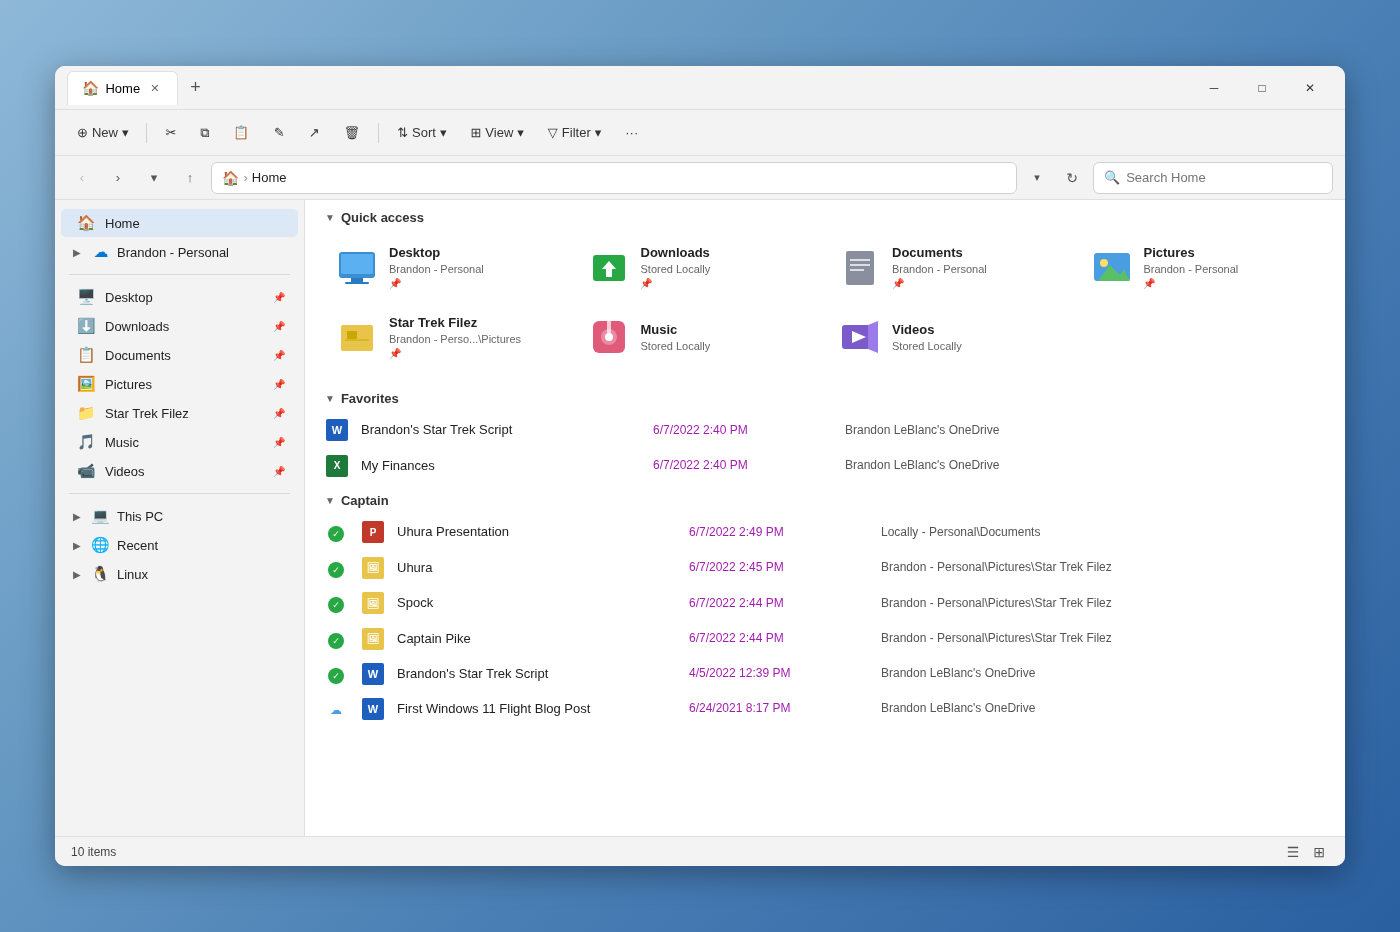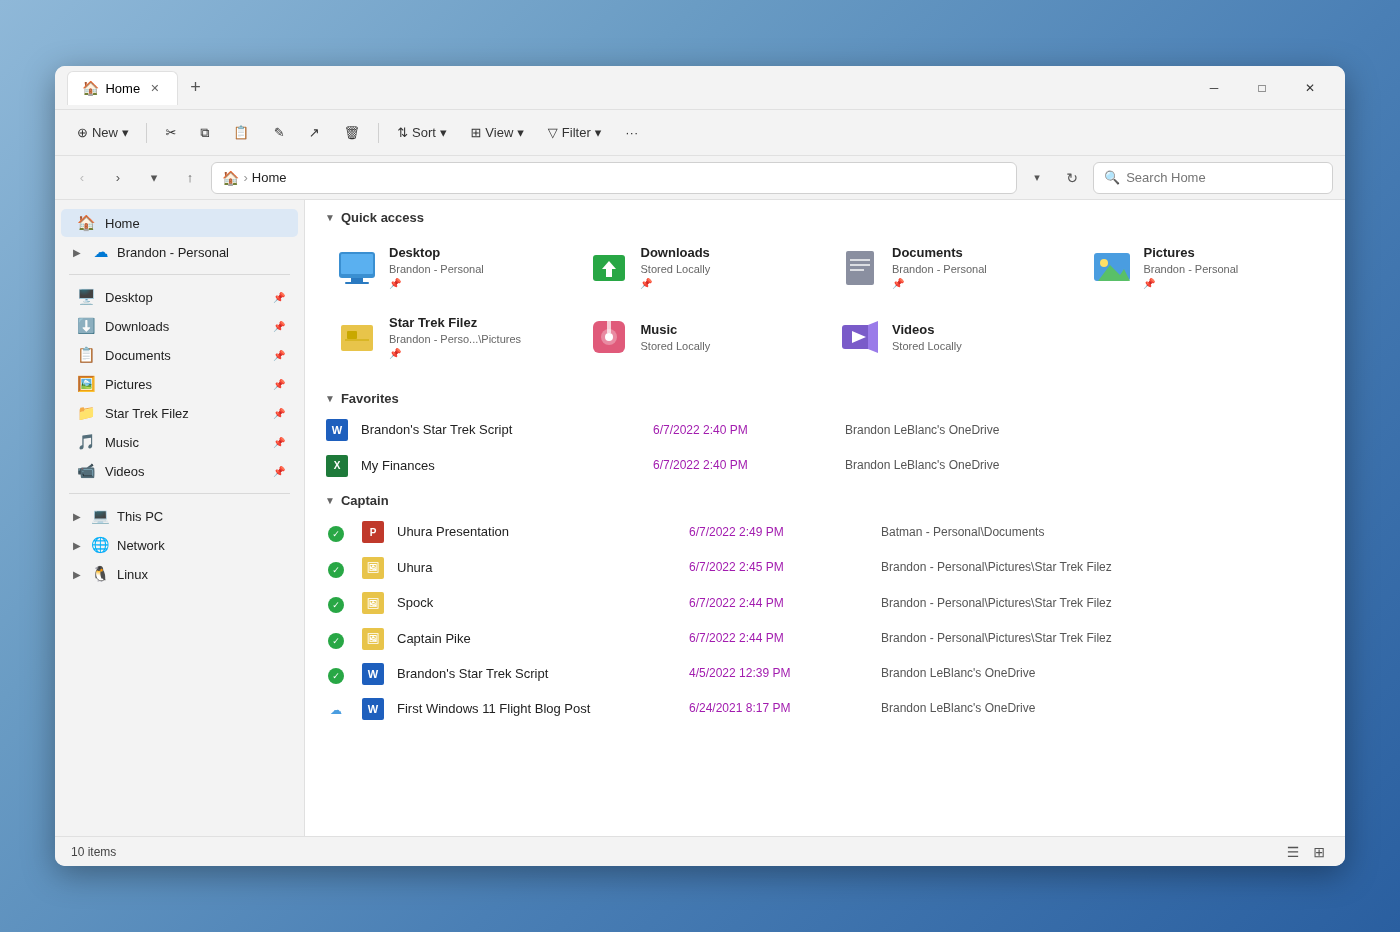--- a/index.html
+++ b/index.html
@@ -509,21 +509,21 @@
 
       <div id="sidebar-tree">
           <div class="sidebar-tree-item">
     <span class="expand-arrow">▶</span>
     <span class="item-icon">💻</span>
     <span class="item-label">This PC</span>
   </div>
           <div class="sidebar-tree-item">
     <span class="expand-arrow">▶</span>
     <span class="item-icon">🌐</span>
-    <span class="item-label">Network</span>
+    <span class="item-label">Recent</span>
   </div>
           <div class="sidebar-tree-item">
     <span class="expand-arrow">▶</span>
     <span class="item-icon">🐧</span>
     <span class="item-label">Linux</span>
   </div>
         </div>
     </div>
 
     <div class="content">
@@ -657,21 +657,21 @@
       <div class="section-header">
         <span class="chevron">▼</span>
         <span>Captain</span>
       </div>
       <div id="recent-list">
           <div class="list-item">
     <span class="list-icon"><span class="status-icon">✓</span></span>
     <span class="list-icon"><span style="display:inline-flex;align-items:center;justify-content:center;width:22px;height:22px;background:#c0392b;color:white;font-size:10px;font-weight:bold;border-radius:2px;">P</span></span>
     <span class="list-name">Uhura Presentation</span>
     <span class="list-date">6/7/2022 2:49 PM</span>
-    <span class="list-location">Batman - Personal\Documents</span>
+    <span class="list-location">Locally - Personal\Documents</span>
   </div>
           <div class="list-item">
     <span class="list-icon"><span class="status-icon">✓</span></span>
     <span class="list-icon"><span style="display:inline-flex;align-items:center;justify-content:center;width:22px;height:22px;background:#e8c44a;color:white;font-size:10px;font-weight:bold;border-radius:2px;">🖼</span></span>
     <span class="list-name">Uhura</span>
     <span class="list-date">6/7/2022 2:45 PM</span>
     <span class="list-location">Brandon - Personal\Pictures\Star Trek Filez</span>
   </div>
           <div class="list-item">
     <span class="list-icon"><span class="status-icon">✓</span></span>

